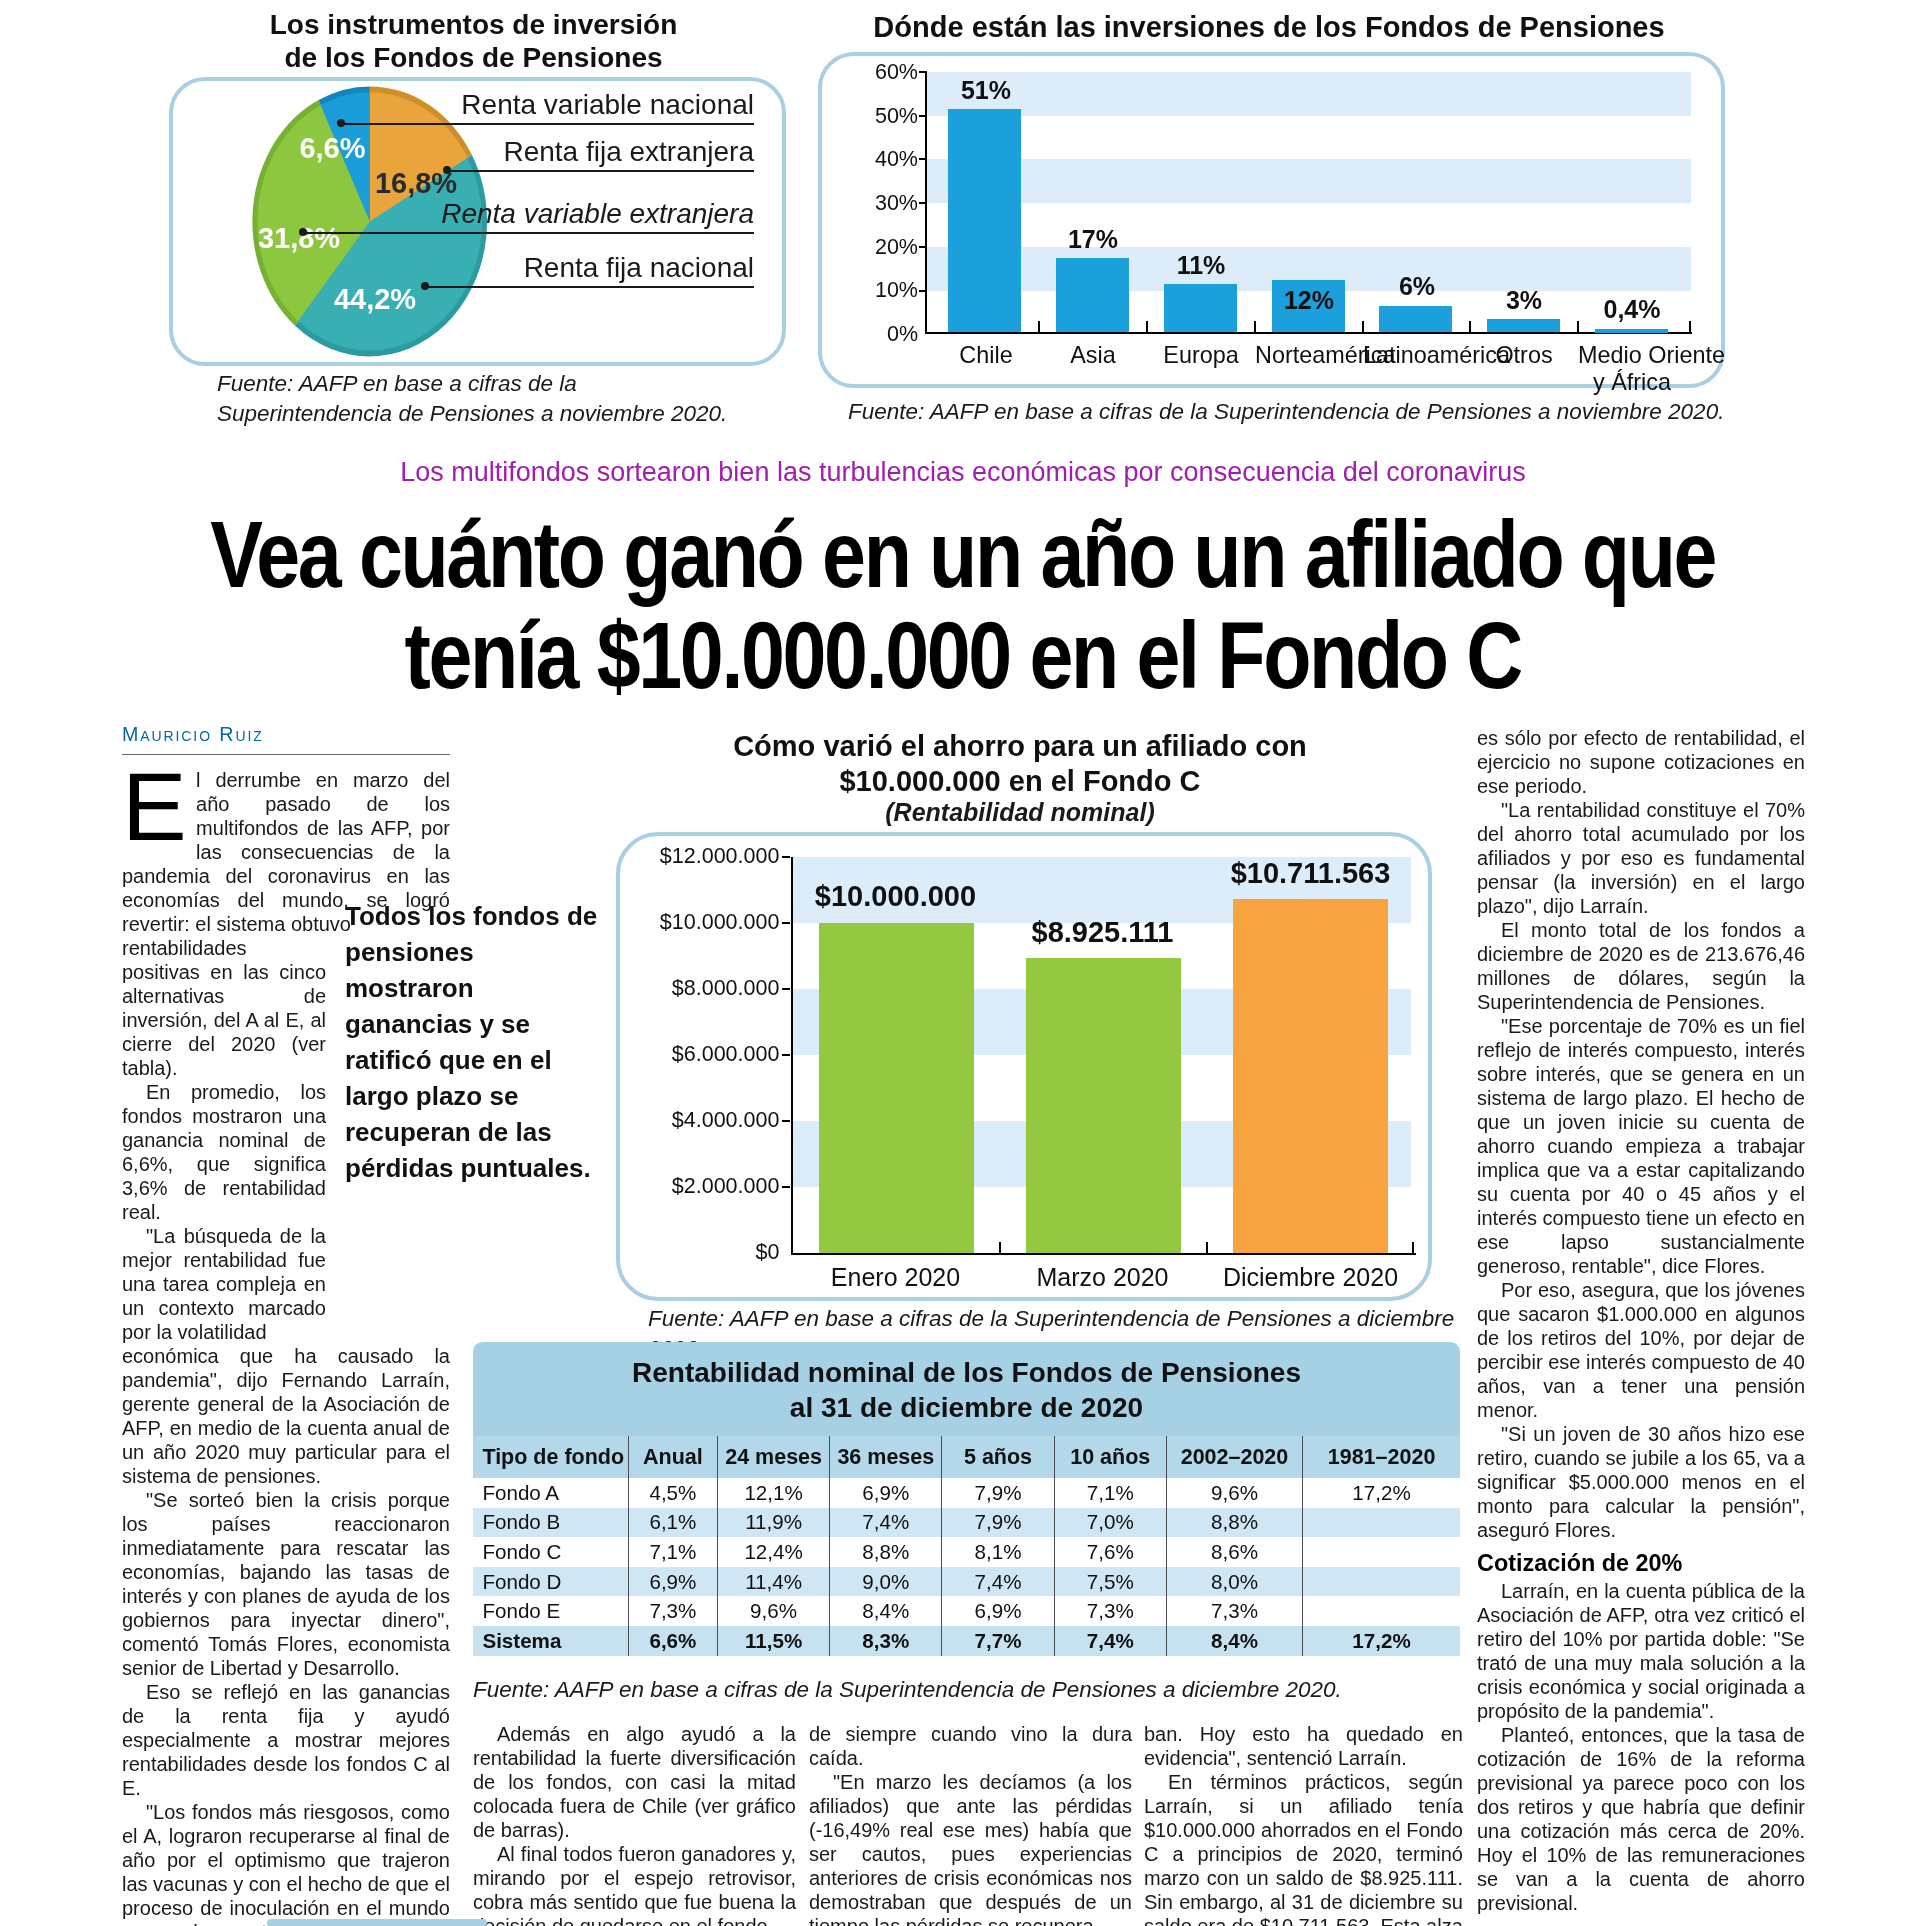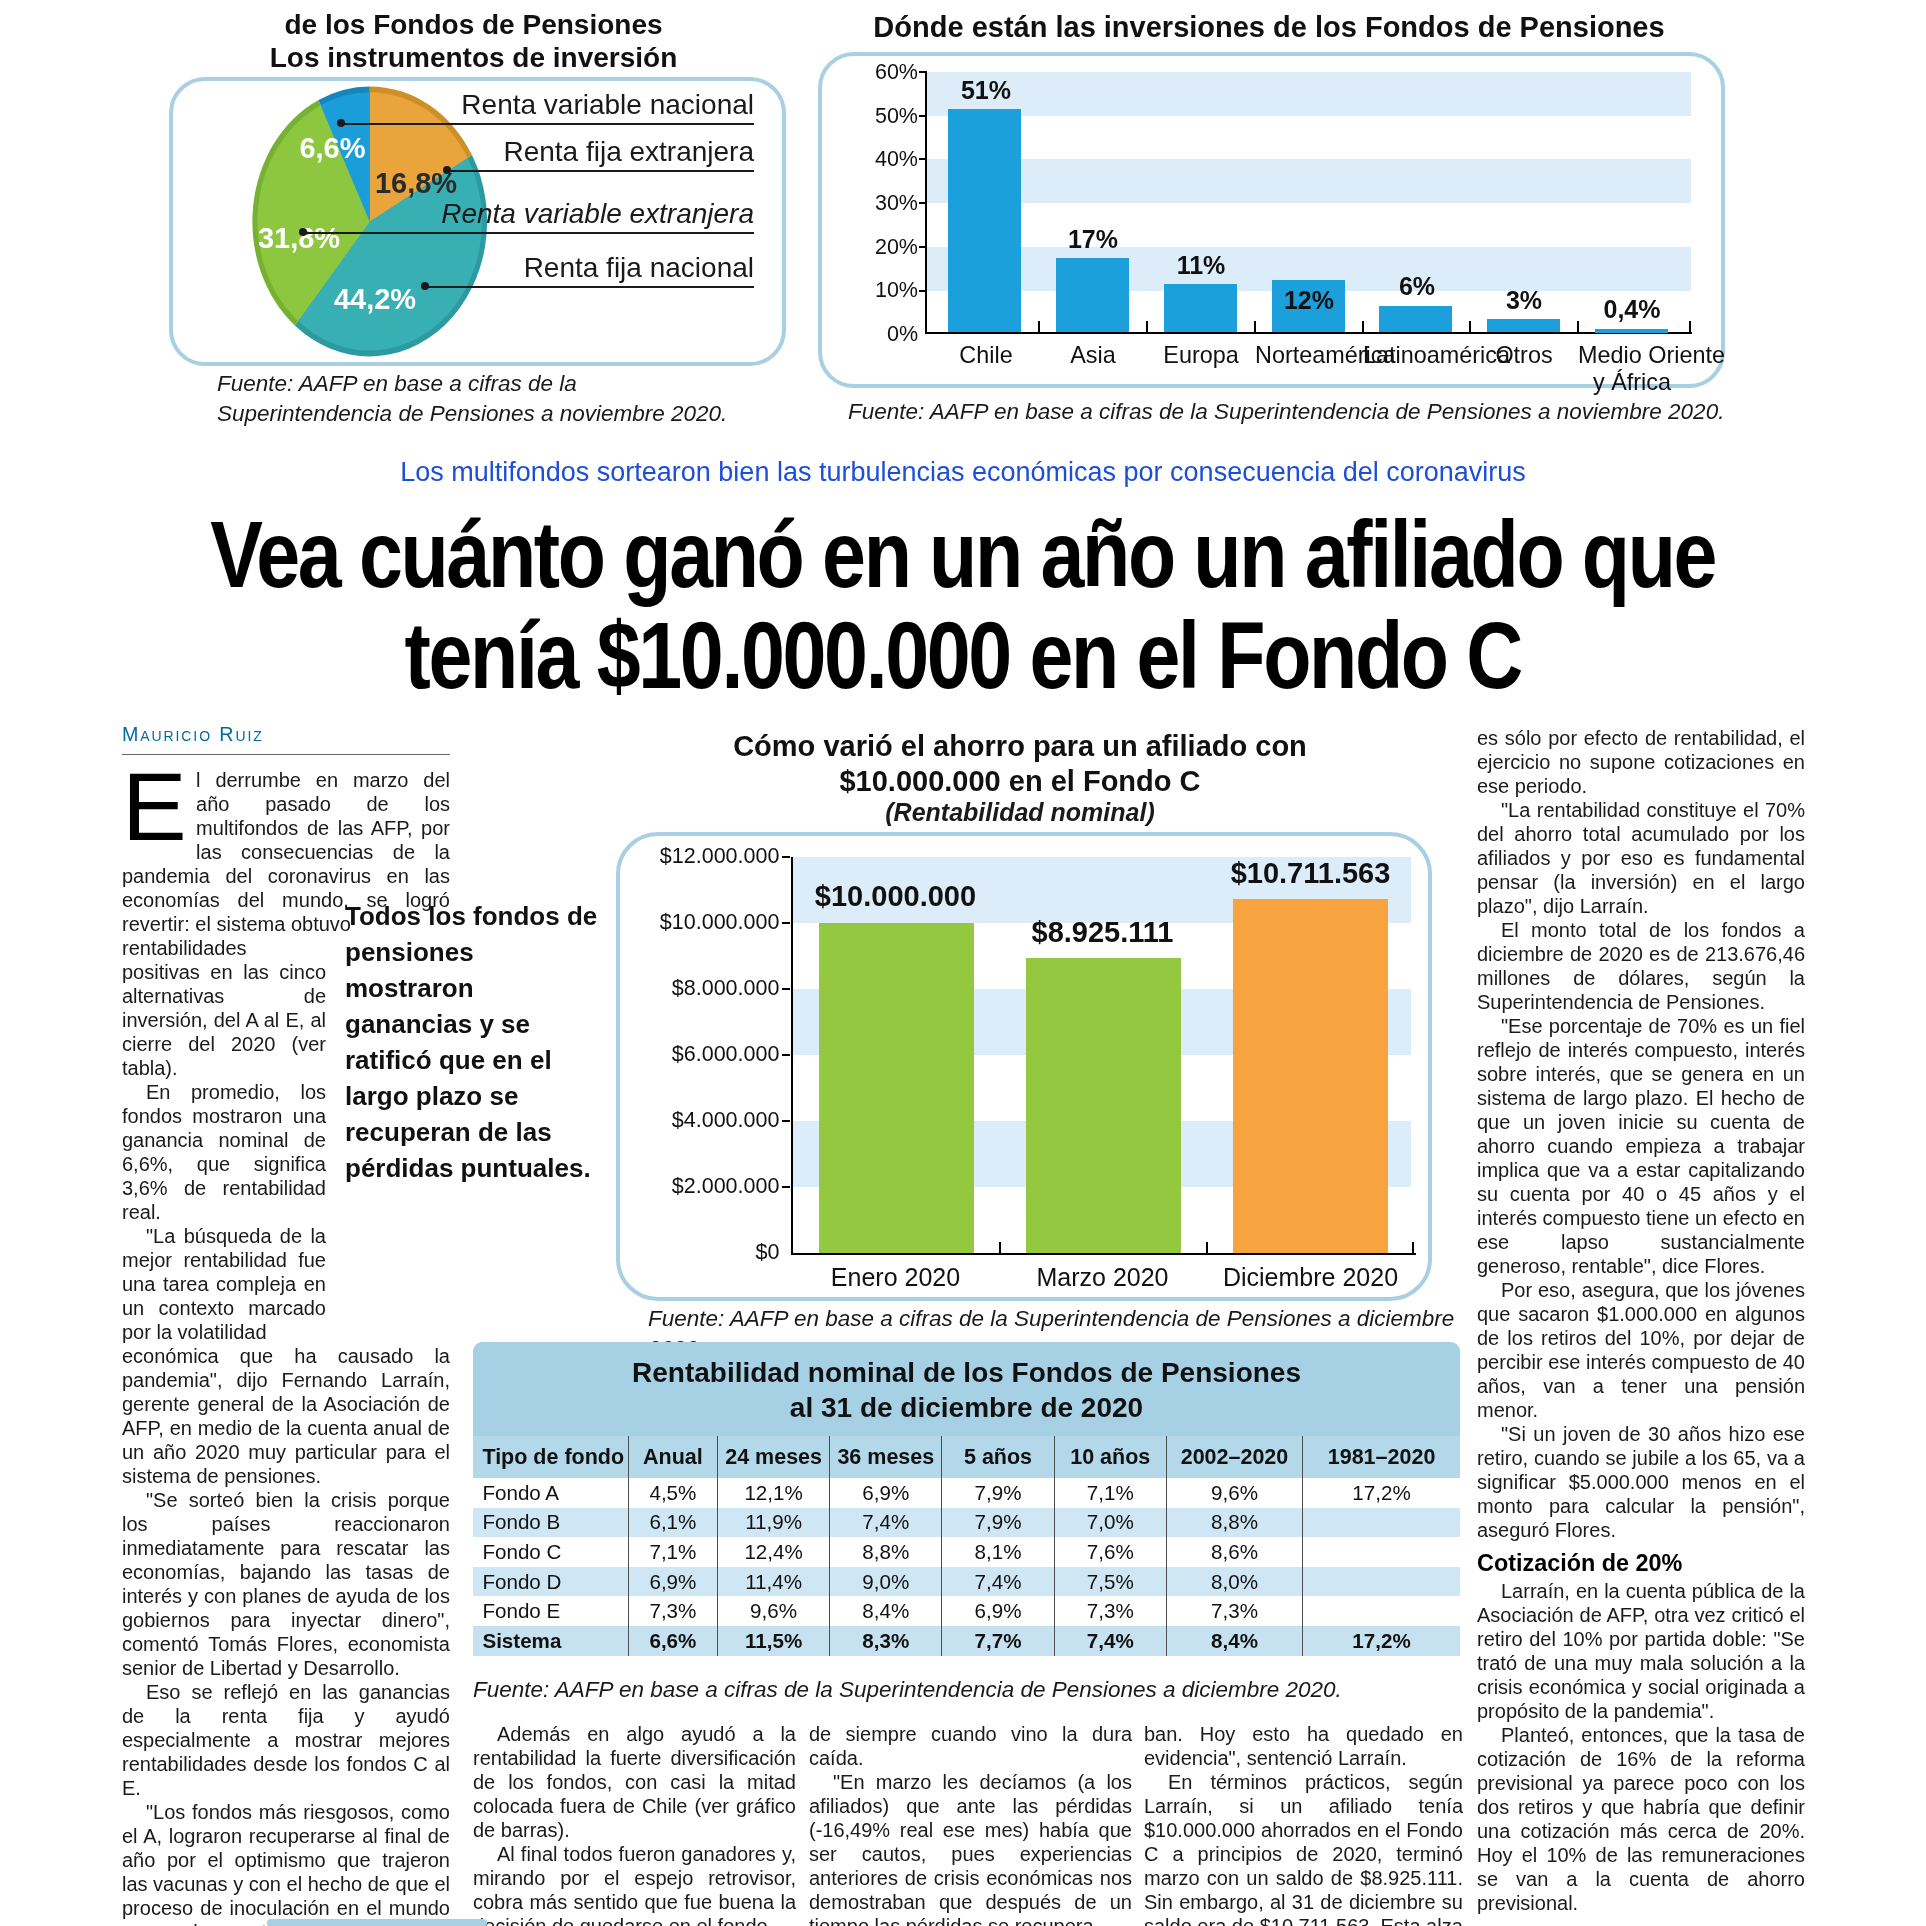--- a/index.html
+++ b/index.html
@@ -16,21 +16,21 @@
   .axis{position:absolute;background:#000;}
   .tick{position:absolute;background:#000;}
   .ylab{position:absolute;font-size:21.5px;color:#111;text-align:right;}
   .xlab{position:absolute;font-size:23.4px;line-height:27px;color:#111;text-align:center;white-space:nowrap;}
   .vbar{position:absolute;background:#1ba0dc;}
   .valab{position:absolute;font-weight:bold;font-size:25px;color:#111;text-align:center;}
   .leader{position:absolute;background:#1a1a1a;height:1.9px;}
   .dot{position:absolute;width:8.4px;height:8.4px;border-radius:50%;background:#1a1a1a;}
   .pie-lab{position:absolute;font-size:28px;color:#1a1a1a;text-align:right;}
   .pct{position:absolute;font-weight:bold;font-size:29px;text-align:center;}
-  .kicker{font-size:27px;color:#1d4ed8;text-align:center;}
+  .kicker{font-size:27px;color:#a21caf;text-align:center;}
   .headline{font-weight:bold;font-size:94px;line-height:101px;letter-spacing:-2.8px;color:#000;
             text-align:center;white-space:nowrap;}
   .hl-wrap{display:inline-block;transform:scaleX(.84);transform-origin:50% 50%;}
   .byline{font-variant:small-caps;font-size:19.7px;letter-spacing:1.9px;color:#0369a1;
           border-bottom:1.9px solid #666;padding-bottom:7.5px;margin-bottom:13px;width:100%;}
   .bodytxt{font-size:20px;line-height:24px;text-align:justify;color:#1a1a1a;}
   .bodytxt p{margin:0;}
   .bodytxt p.ind{text-indent:24px;}
   .dropcap{float:left;font-size:97px;line-height:75px;height:73px;margin:1.9px 9.4px 0 0;color:#000;}
   .pullquote{font-weight:bold;font-size:26px;line-height:36px;color:#111;text-align:left;}
@@ -45,22 +45,22 @@
   tr.sys{background:#c6e2f1;font-weight:bold;}
   .tbl-title{background:#a6d0e4;border-radius:9.4px 9.4px 0 0;padding:13px 0 11.2px 0;}
   .tbl-title .chart-title{font-size:28px;line-height:35px;}
 </style>
 </head>
 <body>
 
 <div class="page">
 
   <div class="abs chart-title" style="left:169px;top:7.5px;width:609px;">
+    <div>Los instrumentos de inversión</div>
     <div>de los Fondos de Pensiones</div>
-    <div>Los instrumentos de inversión</div>
   </div>
 
   <div class="abs chart-box" style="left:169px;top:77px;width:609px;height:281px;">
     <svg width="609" height="281" viewBox="0 0 650 300" style="position:absolute;left:0;top:0;">
 
       <g transform="translate(210,150) scale(1.045) translate(-210,-150)">
         <path d="M210,150 L210,12 A120,138 0 0 1 314.4,82.1 Z" fill="#cf8f28"></path>
         <path d="M210,150 L314.4,82.1 A120,138 0 0 1 133.4,256.2 Z" fill="#2c9b9f"></path>
         <path d="M210,150 L133.4,256.2 A120,138 0 0 1 157.6,25.9 Z" fill="#77b134"></path>
         <path d="M210,150 L157.6,25.9 A120,138 0 0 1 210,12 Z" fill="#1585bd"></path>

